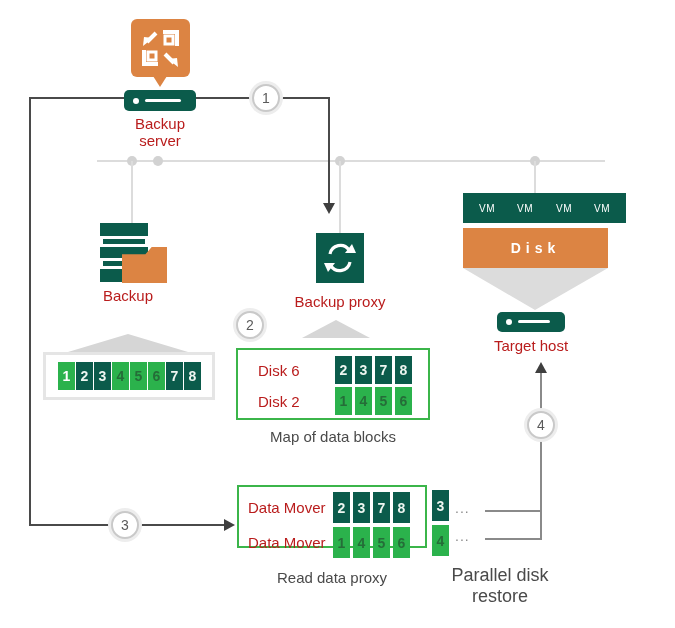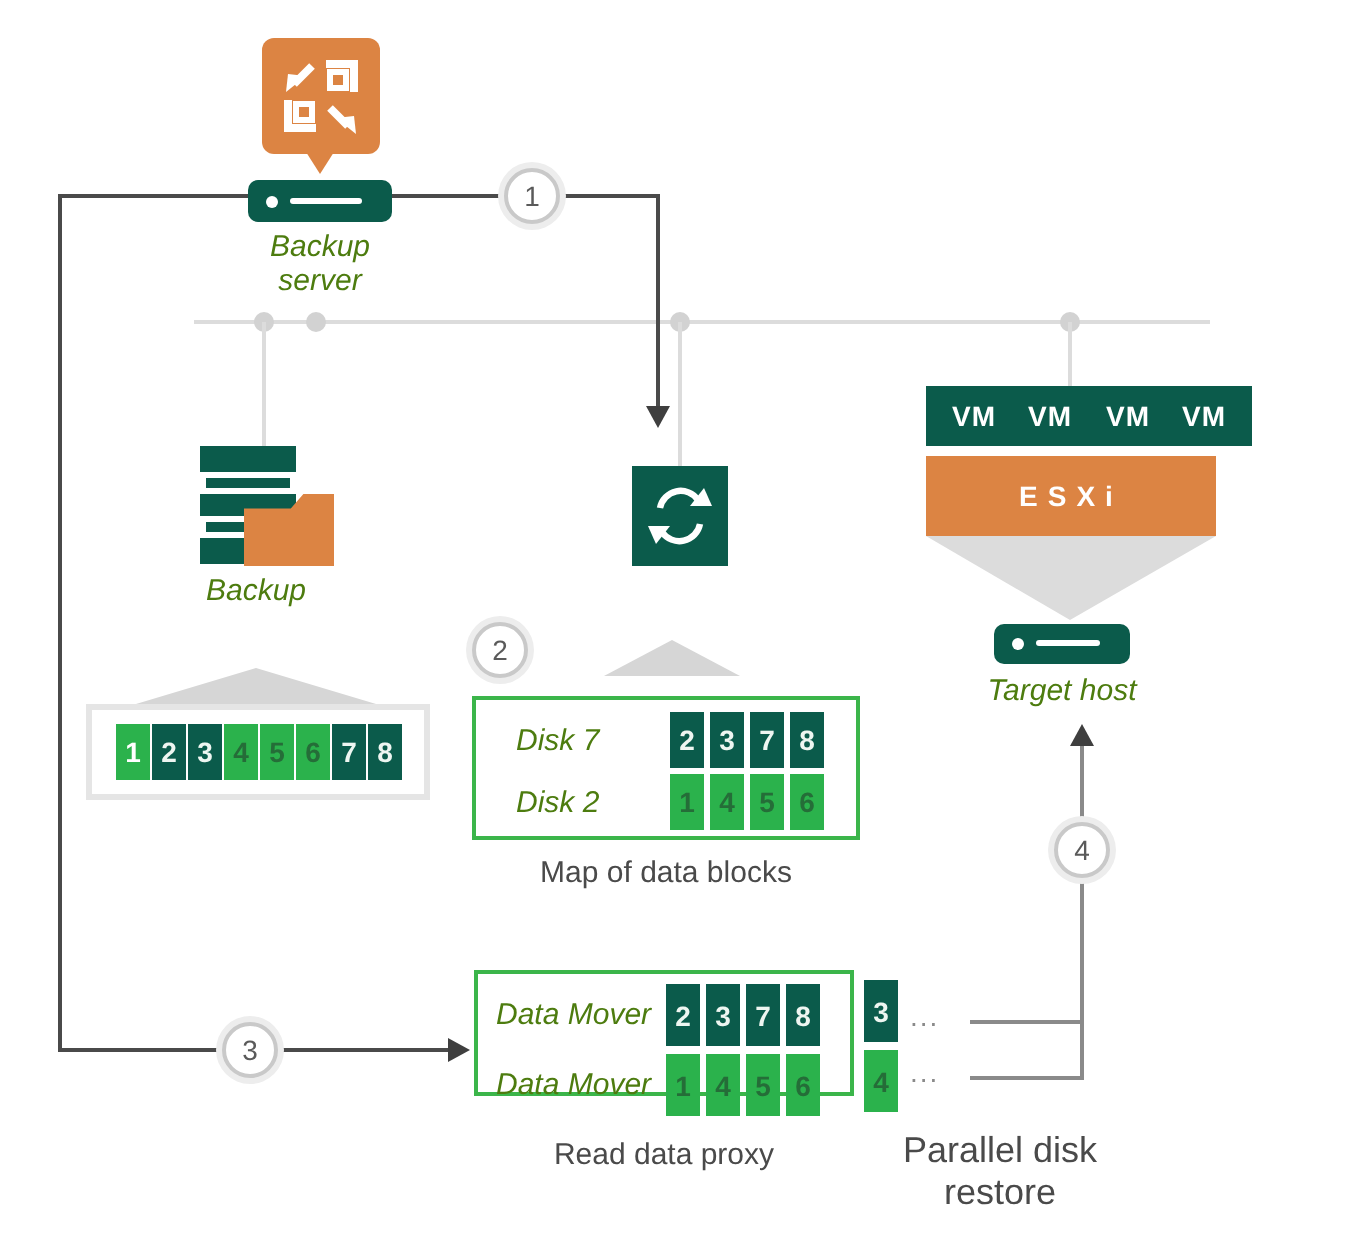--- a/index.html
+++ b/index.html
@@ -1,21 +1,21 @@
 <!DOCTYPE html>
 <html><head>
 <meta charset="utf-8">
 <style>
   html,body{margin:0;padding:0;background:#ffffff;}
   #stage{
     position:relative;width:675px;height:628px;background:#ffffff;overflow:hidden;
     font-family:"Liberation Sans","DejaVu Sans",sans-serif;color:#4a4a4a;
   }
   .abs{position:absolute;}
-  .lbl{font-size:15px;line-height:17px;text-align:center;color:#4d7c0f;font-style:italic;}
+  .lbl{font-size:15px;line-height:17px;text-align:center;color:#b91c1c;}
   
   .gline{background:#dcdcdc;}
   .dline{background:#4a4a4a;}
   .mline{background:#8a8a8a;}
   .dot{width:10px;height:10px;border-radius:50%;background:#d2d2d2;}
   
   .arr-right{width:0;height:0;border-top:6px solid transparent;border-bottom:6px solid transparent;border-left:11px solid #3f3f3f;}
   .arr-down{width:0;height:0;border-left:6px solid transparent;border-right:6px solid transparent;border-top:11px solid #3f3f3f;}
   .arr-up{width:0;height:0;border-left:6px solid transparent;border-right:6px solid transparent;border-bottom:11px solid #3f3f3f;}
   
@@ -35,21 +35,21 @@
   .blk.w17h28{width:17px;height:28px;}
   .blk.w17h31{width:17px;height:31px;}
   
   .greenbox{background:#ffffff;border:2px solid #3bb54a;box-sizing:border-box;}
   .blkrow{position:absolute;display:flex;gap:3px;}
   
   .servbar{background:#0b5b4b;border-radius:5px;}
   .servbar .dotw{position:absolute;left:9px;top:50%;margin-top:-3px;width:6px;height:6px;border-radius:50%;background:#fff;}
   .servbar .dashw{position:absolute;left:21px;top:50%;margin-top:-2px;height:3px;border-radius:2px;background:#fff;}
   .vm{width:48px;height:30px;background:#0b5b4b;color:#fff;display:flex;align-items:center;justify-content:center;
-      font-size:14px;font-weight:bold;letter-spacing:0.5px;}
+      font-size:10px;font-weight:normal;letter-spacing:0.5px;}
   .ellip{font-size:14px;color:#8a8a8a;letter-spacing:1px;}
   .caption{font-size:15px;text-align:center;color:#4a4a4a;}
 </style>
 </head>
 <body>
 
 <div id="stage">
 
   <div class="abs gline" style="left:97px;top:160px;width:508px;height:2px;"></div>
   <div class="abs dot" style="left:127px;top:156px;"></div>
@@ -136,25 +136,26 @@
   </div>
 
   <div class="abs" style="left:316px;top:233px;width:48px;height:50px;background:#0b5b4b;">
     <svg width="48" height="50" viewBox="0 0 48 50">
       <path d="M14 21 A10.5 10.5 0 0 1 33 17" fill="none" stroke="#fff" stroke-width="3.2"></path>
       <polygon points="36,11 40,20 29,20" fill="#fff"></polygon>
       <path d="M34 29 A10.5 10.5 0 0 1 15 33" fill="none" stroke="#fff" stroke-width="3.2"></path>
       <polygon points="12,39 8,30 19,30" fill="#fff"></polygon>
     </svg>
   </div>
+  <div class="abs lbl" style="left:270px;top:293px;width:140px;">Backup proxy</div>
 
   <div class="abs" style="left:302px;top:320px;width:0;height:0;border-left:34px solid transparent;border-right:34px solid transparent;border-bottom:18px solid #d6d6d6;"></div>
 
   <div class="abs greenbox" style="left:236px;top:348px;width:194px;height:72px;">
-    <div class="abs lbl" style="left:20px;top:12px;width:62px;text-align:left;">Disk 7</div>
+    <div class="abs lbl" style="left:20px;top:12px;width:62px;text-align:left;">Disk 6</div>
     <div class="blkrow" style="left:97px;top:6px;">
       <div class="blk dark w17h28">2</div>
       <div class="blk dark w17h28">3</div>
       <div class="blk dark w17h28">7</div>
       <div class="blk dark w17h28">8</div>
     </div>
     <div class="abs lbl" style="left:20px;top:43px;width:62px;text-align:left;">Disk 2</div>
     <div class="blkrow" style="left:97px;top:37px;">
       <div class="blk bright w17h28">1</div>
       <div class="blk bright w17h28">4</div>
@@ -170,21 +171,21 @@
   <div class="abs vm" style="left:501px;top:193px;">
       <span>VM</span>
     </div>
   <div class="abs vm" style="left:540px;top:193px;">
       <span>VM</span>
     </div>
   <div class="abs vm" style="left:578px;top:193px;">
       <span>VM</span>
     </div>
   <div class="abs" style="left:463px;top:228px;width:145px;height:40px;background:#dc8443;display:flex;align-items:center;justify-content:center;color:#fff;font-weight:bold;font-size:14px;letter-spacing:5px;">
-    <span>ESXi</span>
+    <span>Disk</span>
   </div>
   <div class="abs" style="left:463px;top:268px;width:0;height:0;border-left:72px solid transparent;border-right:73px solid transparent;border-top:42px solid #dcdcdc;"></div>
   <div class="abs servbar" style="left:497px;top:312px;width:68px;height:20px;">
     <span class="dotw"></span>
     <span class="dashw" style="width:32px;"></span>
   </div>
   <div class="abs lbl" style="left:478px;top:337px;width:106px;">Target host</div>
 
   <div class="abs greenbox" style="left:237px;top:485px;width:190px;height:63px;">
     <div class="abs lbl" style="left:9px;top:12px;width:84px;text-align:left;">Data Mover</div>

